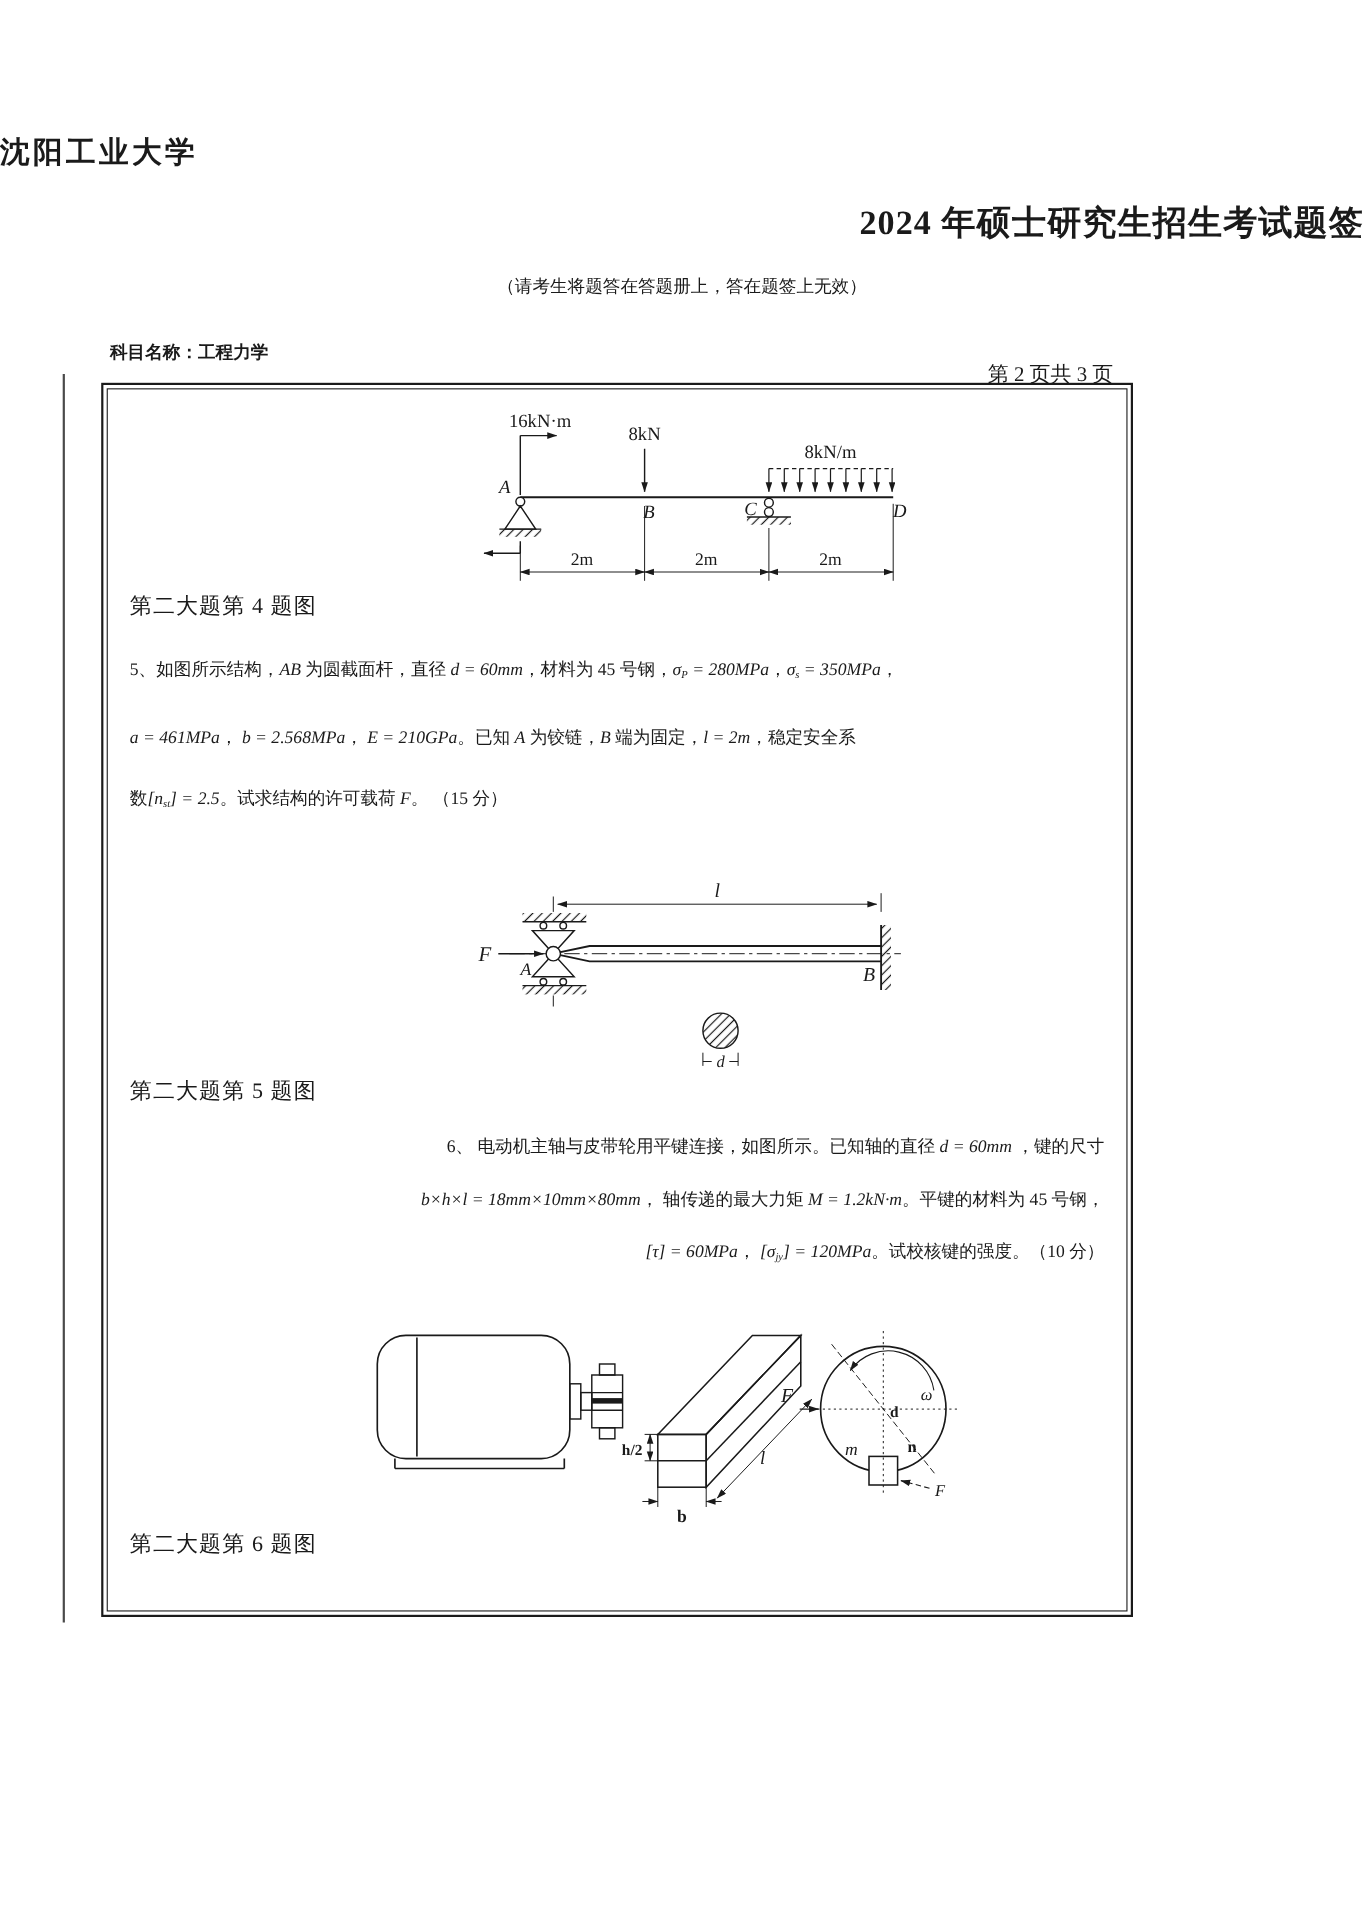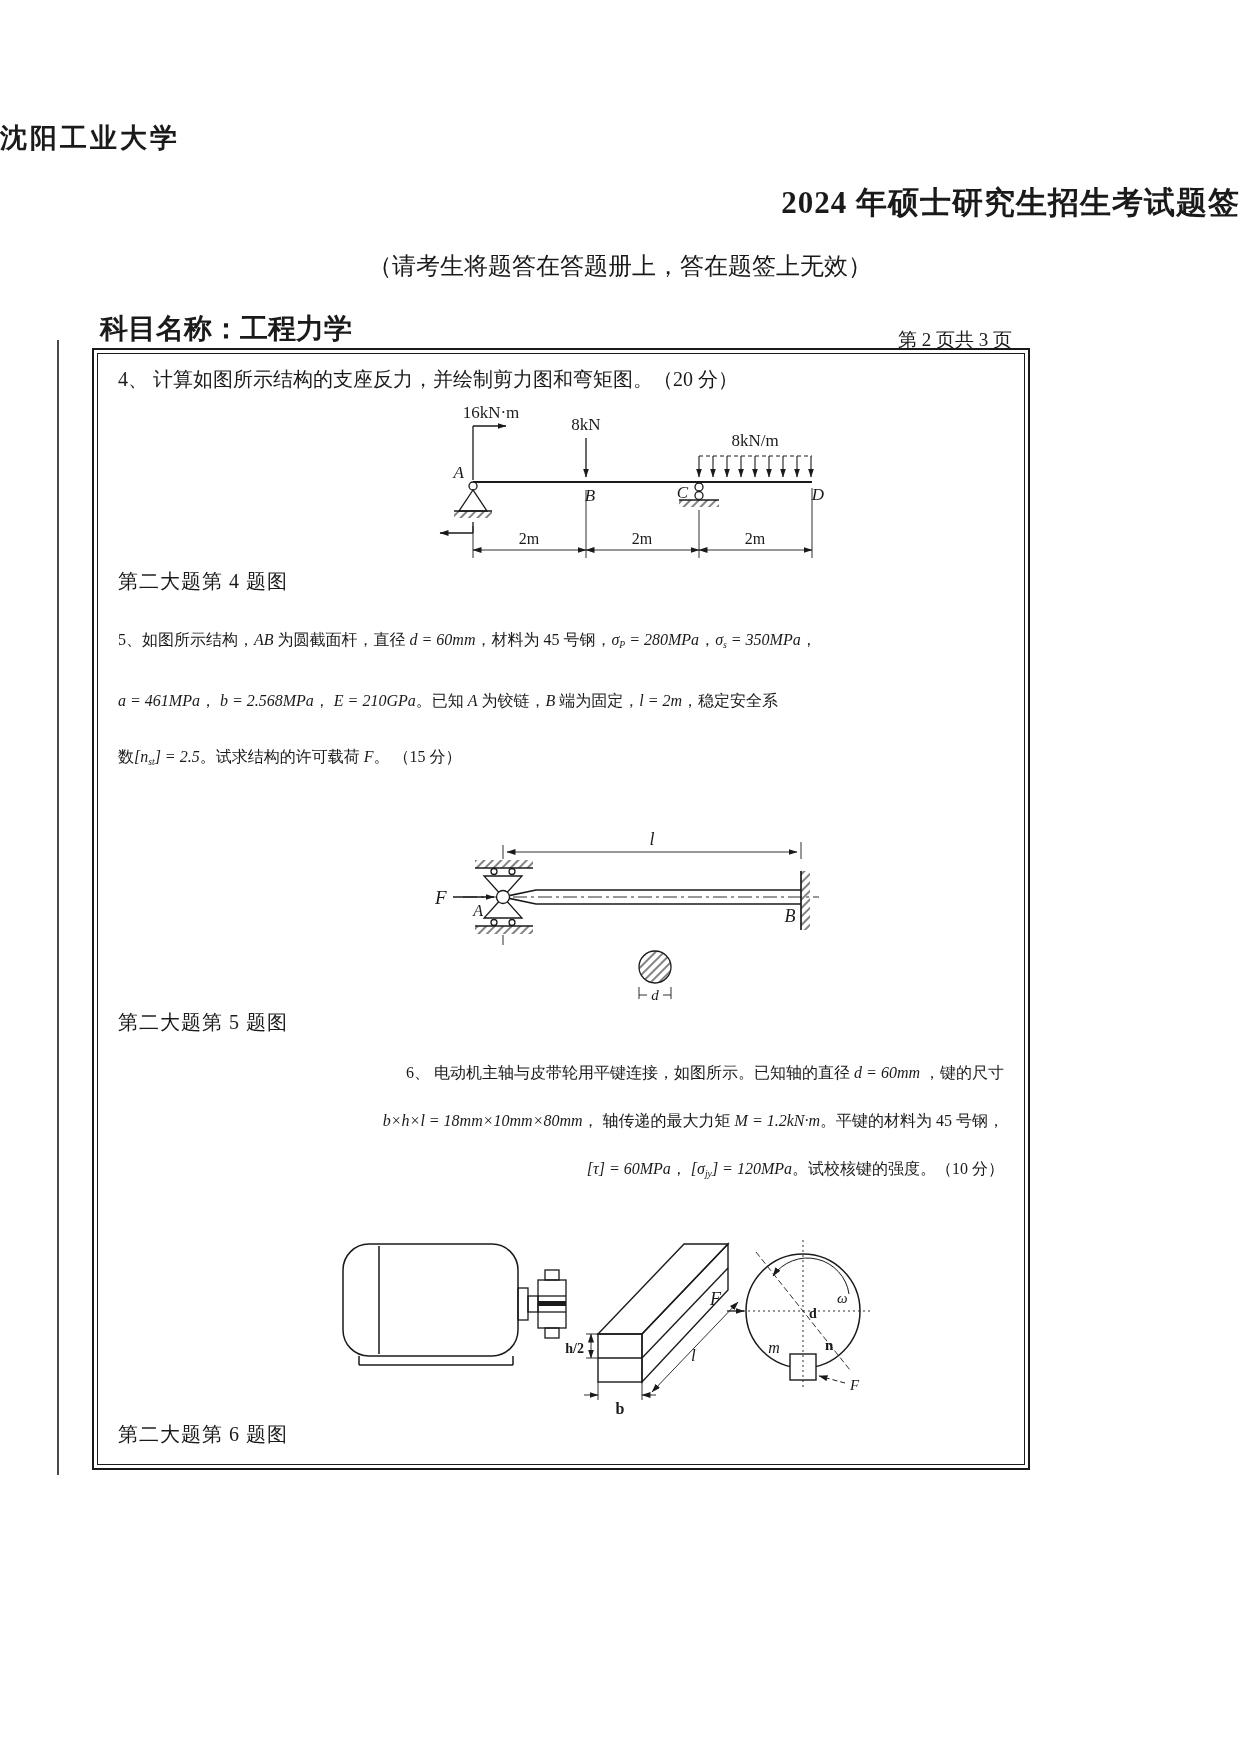--- a/index.html
+++ b/index.html
@@ -12,25 +12,25 @@
   .university {
     position:absolute; top:120px; left:0; width:100%;
     text-align:left; font-size:27px; font-weight:bold; letter-spacing:3px;
   }
   .exam-title {
     position:absolute; top:182px; left:0; width:100%;
     text-align:right; font-size:31px; font-weight:bold; letter-spacing:1px;
   }
   .notice {
     position:absolute; top:250px; left:0; width:100%;
-    text-align:center; font-size:24px;
+    text-align:center; font-size:16px;
   }
   .subject {
     position:absolute; top:310px; left:100px;
-    font-size:28px; font-weight:bold;
+    font-size:16px; font-weight:bold;
     font-family:"Liberation Sans","DejaVu Sans",sans-serif;
   }
   .page-info {
     position:absolute; top:327px; right:228px; font-size:19px;
   }
   .scan-edge {
     position:absolute; left:57px; top:340px; width:2px; height:1135px;
     background:#4a4a4a;
   }
   .frame {
@@ -71,21 +71,20 @@
 
   <div class="subject"><span>科目名称：</span><span>工程力学</span></div>
   <div class="page-info">第 2 页共 3 页</div>
 
   <div class="scan-edge"></div>
 
   <div class="frame">
     <div class="inner-border"></div>
     <div class="frame-content">
 
-      <p class="q-text">4、 计算如图所示结构的支座反力，并绘制剪力图和弯矩图。（20 分）</p>
 
       <svg class="fig fig4" width="440" height="170" viewBox="0 0 440 170">
         <defs>
           <marker id="m4" markerWidth="10" markerHeight="8" refX="8.5" refY="3" orient="auto-start-reverse" markerUnits="userSpaceOnUse">
             <path d="M0,0 L9,3 L0,6 Z" fill="#1a1a1a"></path>
           </marker>
           <pattern id="p4" width="6" height="6" patternUnits="userSpaceOnUse" patternTransform="rotate(45)">
             <line x1="3" y1="0" x2="3" y2="6" stroke="#1a1a1a" stroke-width="1.1"></line>
           </pattern>
         </defs>

